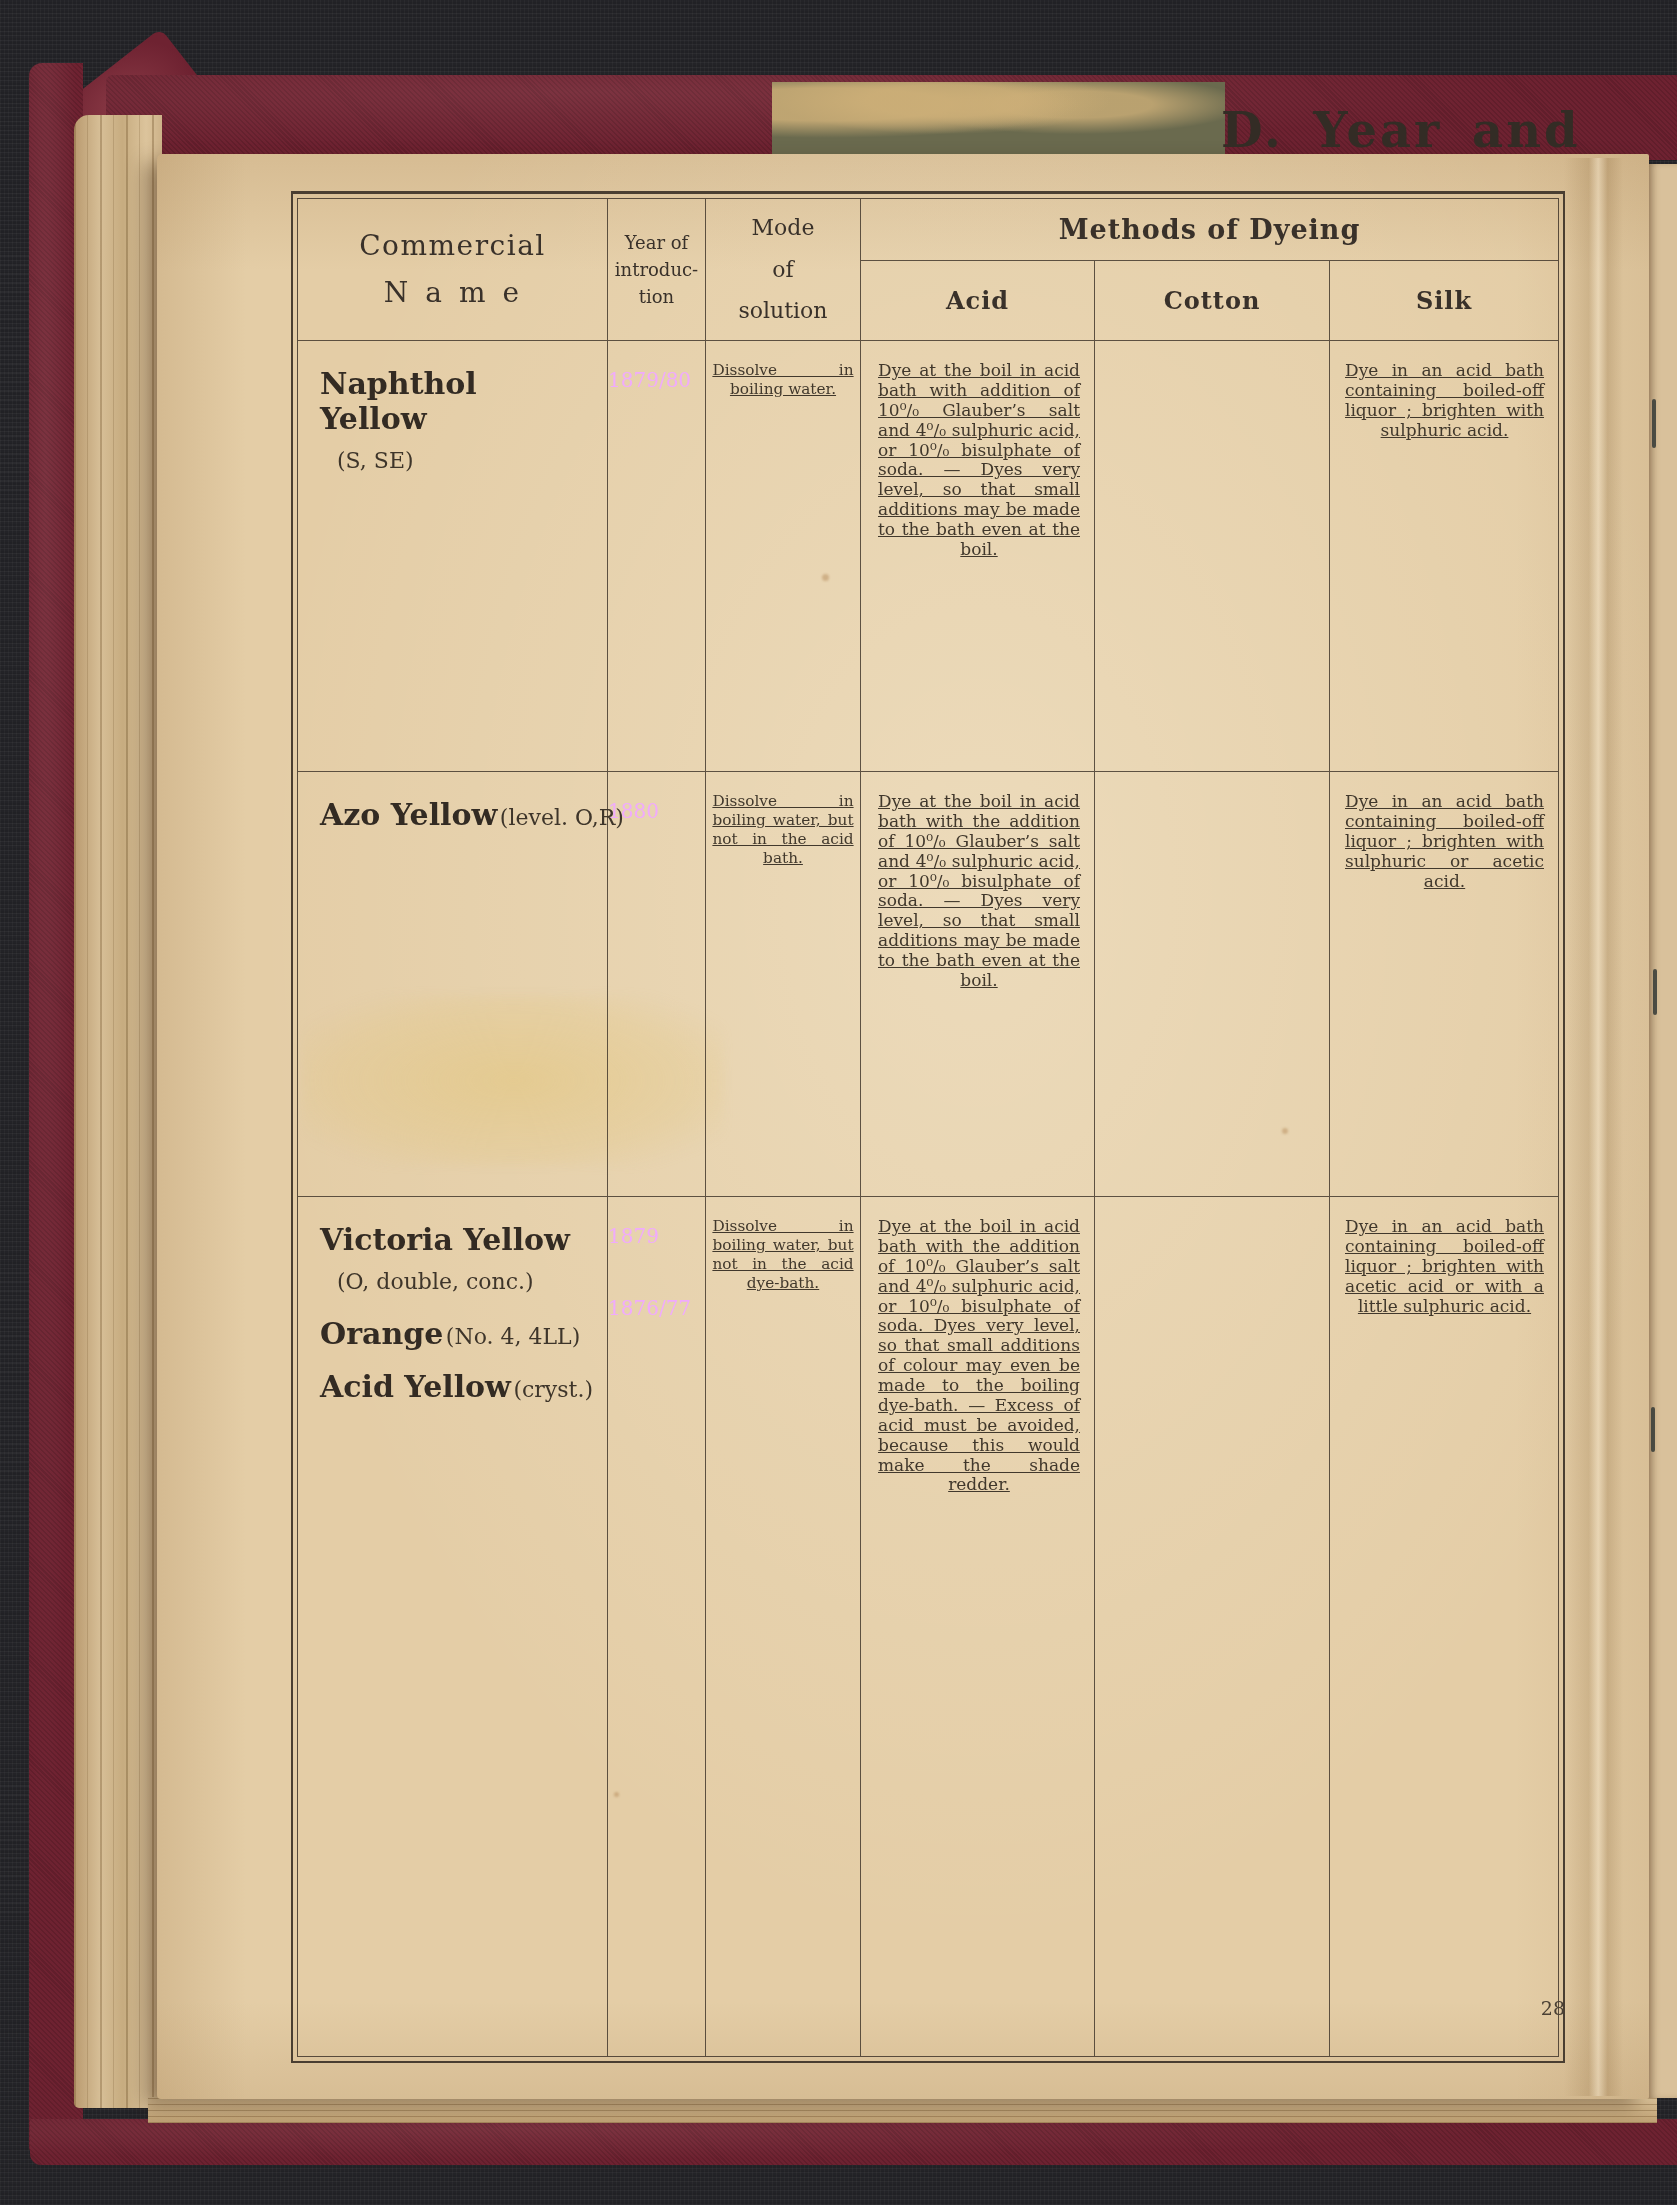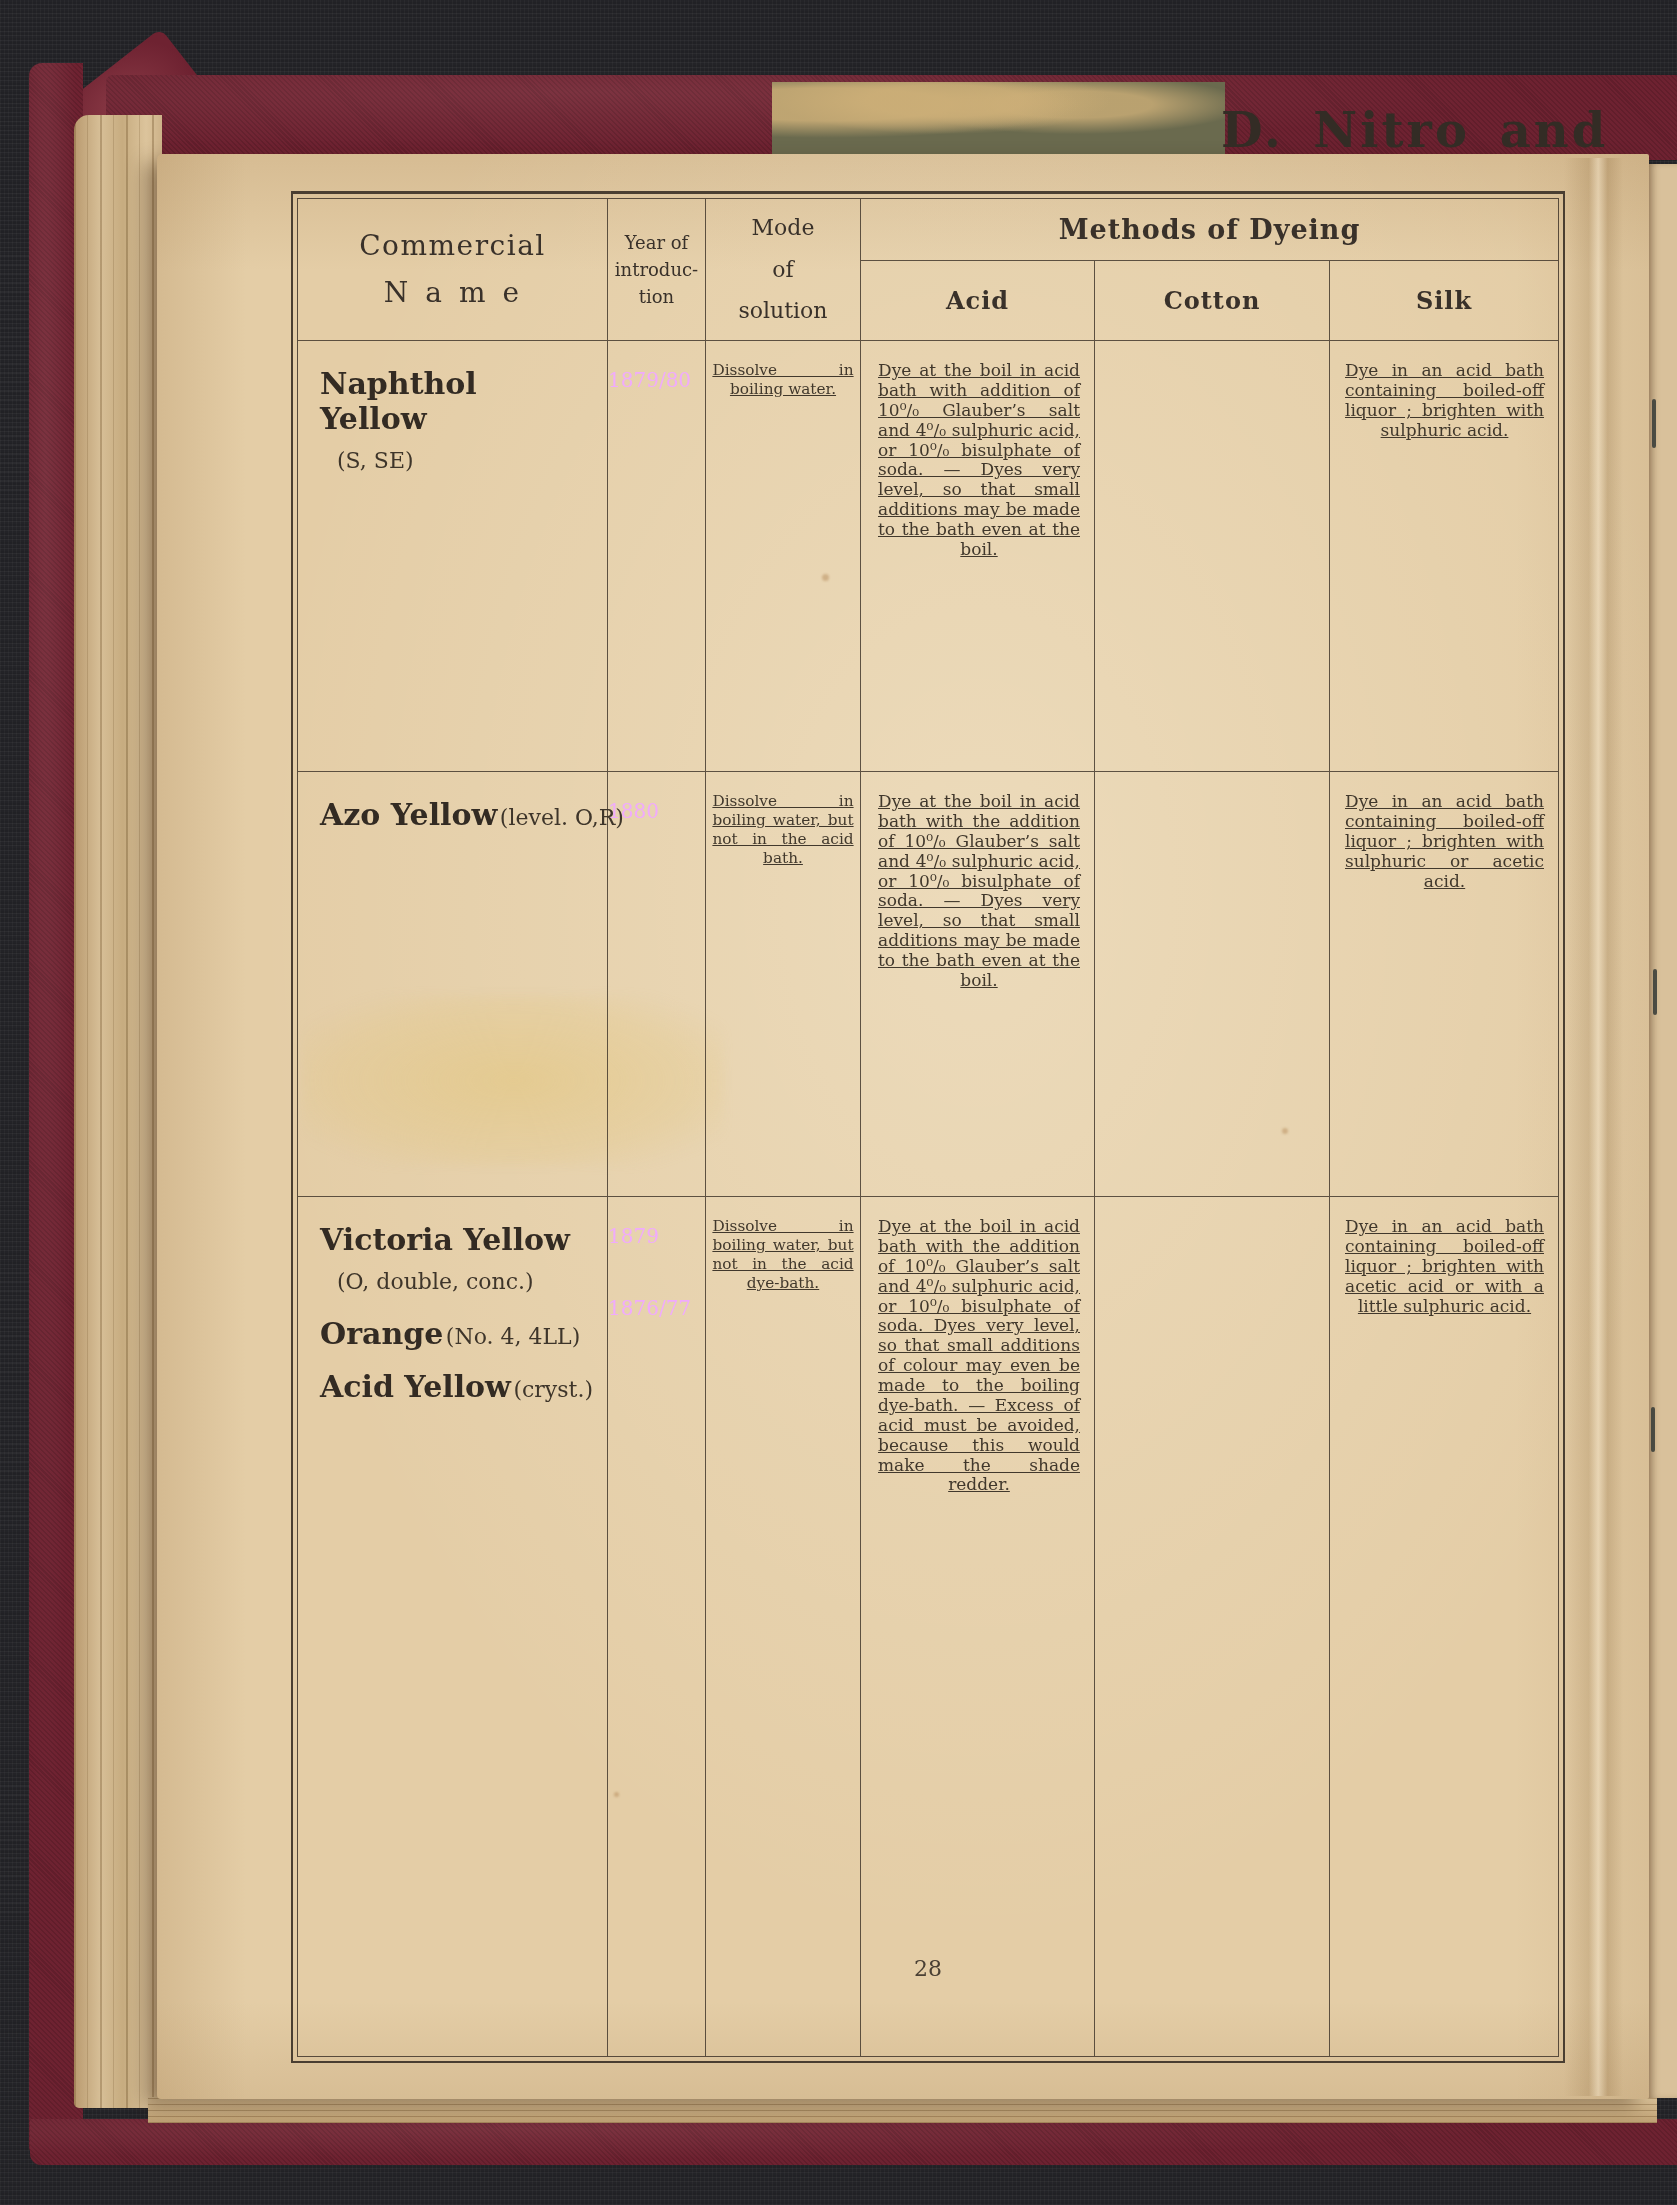--- a/index.html
+++ b/index.html
@@ -57,21 +57,21 @@
       box-shadow:-13px 8px 19px rgba(55,32,10,0.38);}
   .crease{left:1564px;top:158px;width:59px;height:1938px;
       background:linear-gradient(90deg, transparent, rgba(120,85,40,0.16) 42%, rgba(255,246,226,0.34) 58%, rgba(120,85,40,0.20) 74%, transparent);}
   .stain{left:303px;top:995px;width:421px;height:171px;border-radius:30px;
       background:radial-gradient(ellipse at 50% 50%, rgba(226,196,118,0.50), rgba(226,196,118,0.22) 60%, rgba(226,196,118,0) 85%);
       filter:blur(5px);}
   .spot{border-radius:50%;background:rgba(160,110,55,0.35);filter:blur(1px);}
   .clip{width:4px;border-radius:2px;background:#343a36;opacity:.85;}
   .title{left:1221px;top:102px;width:445px;
       font-weight:bold;font-size:48px;letter-spacing:3px;word-spacing:10px;color:#332c25;}
-  .page-num{left:291px;top:1956px;width:1274px;text-align:center;font-size:22px;color:#4a4034;}
+  .page-num{left:291px;top:1997px;width:1274px;text-align:right;font-size:19px;color:#4a4034;}
 
   
   .table-outer{left:291px;top:191px;width:1270px;height:1867px;
       border:2px solid rgba(58,48,38,0.9);border-top-width:3px;}
   .table-inner{position:absolute;left:4px;top:4px;right:4px;bottom:4px;
       border:1px solid rgba(58,48,38,0.82);
       display:grid;
       grid-template-columns:310px 98px 155px 234px 235px 1fr;
       grid-template-rows:62px 80px 431px 425px 1fr;}
   .cell{position:relative;min-width:0;min-height:0;}
@@ -122,21 +122,21 @@
 <div class="abs page"></div>
 <div class="abs crease"></div>
 <div class="abs stain"></div>
 <div class="abs spot" style="left:822px;top:574px;width:7px;height:7px;"></div>
 <div class="abs spot" style="left:1282px;top:1128px;width:6px;height:6px;"></div>
 <div class="abs spot" style="left:614px;top:1792px;width:5.4px;height:5.4px;"></div>
 <div class="abs clip" style="left:1652px;top:399px;height:49px;"></div>
 <div class="abs clip" style="left:1653px;top:969px;height:46px;"></div>
 <div class="abs clip" style="left:1651px;top:1407px;height:45px;"></div>
 
-<div class="abs title">D. Nitro and</div>
+<div class="abs title">D. Year and</div>
 
 <div class="abs table-outer">
   <div class="table-inner">
 
     <div class="cell c-name br bb hcenter">
       <div class="h-big">Commercial</div>
       <div class="h-big h-name-sp">Name</div>
     </div>
     <div class="cell c-year br bb hcenter">
       <div class="h-year">Year of</div>

